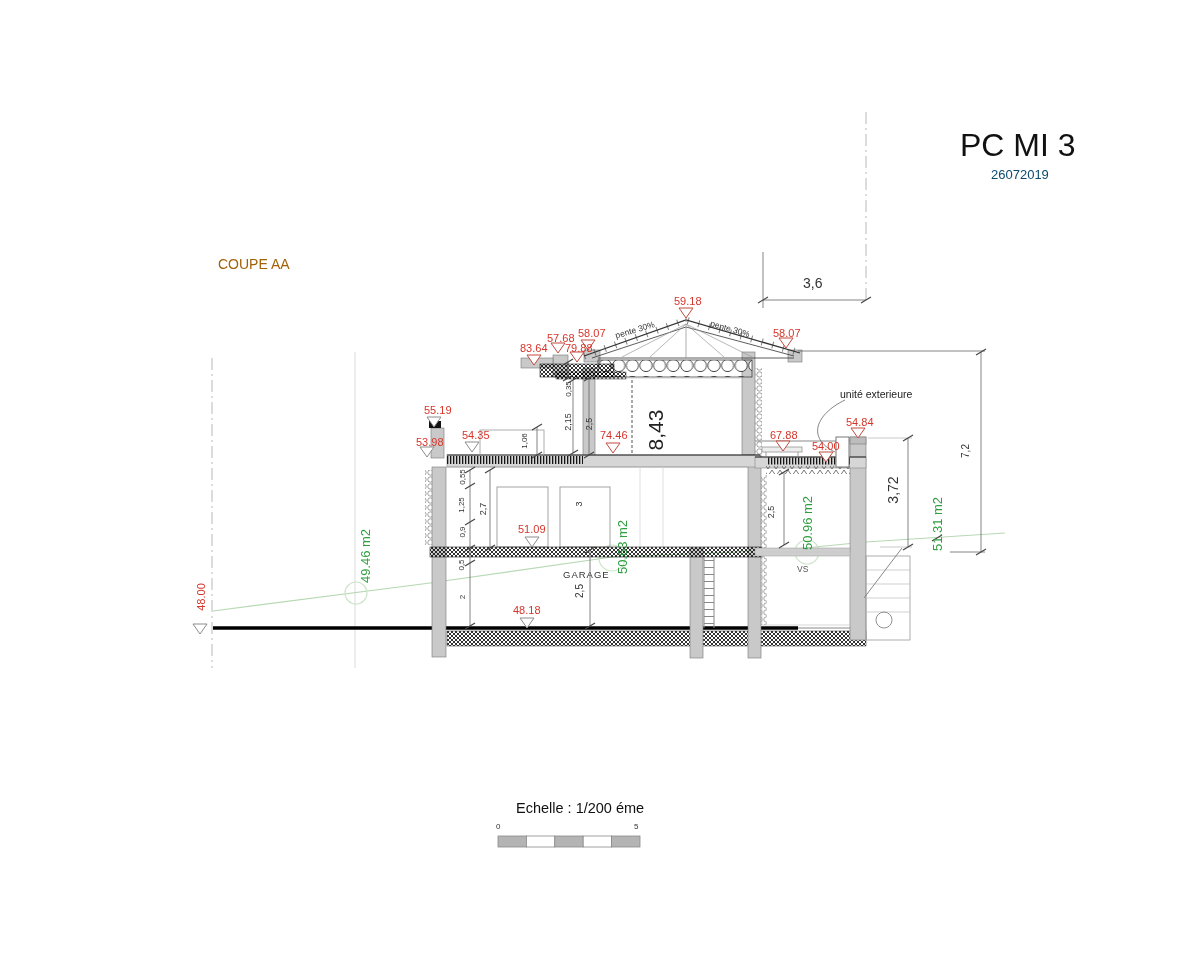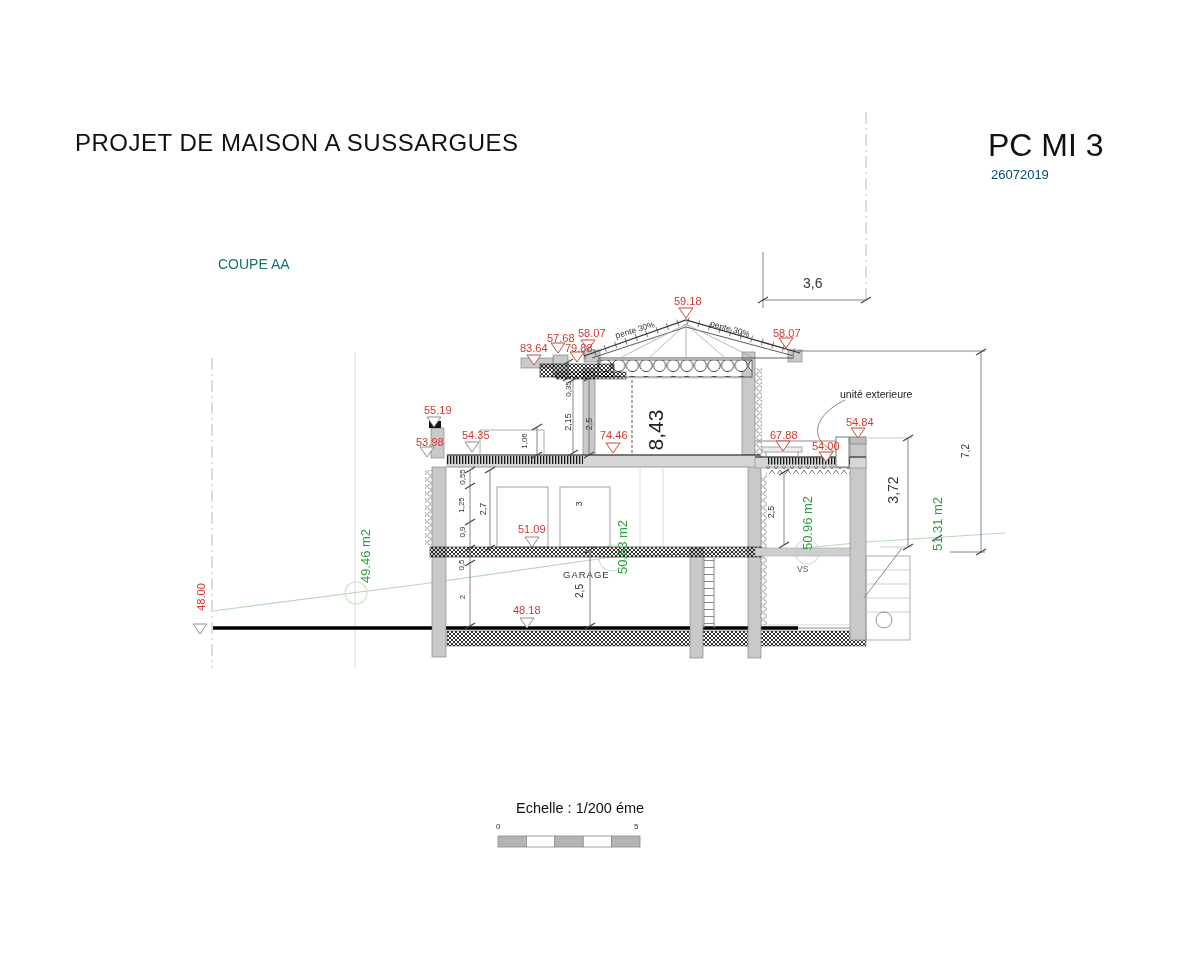--- a/index.html
+++ b/index.html
@@ -3,21 +3,21 @@
 <meta charset="utf-8">
 <style>
   html,body{margin:0;padding:0;background:#fff;}
   #sheet{position:relative;width:1200px;height:960px;background:#ffffff;overflow:hidden;
          font-family:"Liberation Sans",sans-serif;}
   #linework{position:absolute;left:0;top:0;}
   .lbl{position:absolute;white-space:nowrap;color:#333;line-height:1;}
   .title{font-size:24px;color:#111;letter-spacing:.5px;}
   .doccode{font-size:32px;color:#111;}
   .docdate{font-size:13px;color:#0c4a6e;}
-  .h2{font-size:14px;color:#0f766e;}
+  .h2{font-size:14px;color:#a16207;}
   .red{color:#d6352b;font-size:11px;}
   .grn{color:#2f9e3f;font-size:13px;}
   .dim{color:#333;font-size:13px;}
   .dims{color:#333;font-size:9px;}
   .dimxs{color:#333;font-size:8px;}
   .big{font-size:21px;color:#222;}
   .rv{transform:translate(-50%,-50%) rotate(-90deg);}
   .rsl{transform:translate(-50%,-50%) rotate(-17deg);font-size:8.5px;color:#333;}
   .rsr{transform:translate(-50%,-50%) rotate(16deg);font-size:8.5px;color:#333;}
   .sc0{font-size:8px;color:#333;}
@@ -225,22 +225,21 @@
 
     <g stroke="#8a8a8a" stroke-width="0.8">
       <rect x="498" y="836" width="28.4" height="11" fill="#b4b4b4"></rect>
       <rect x="526.4" y="836" width="28.4" height="11" fill="#ffffff"></rect>
       <rect x="554.8" y="836" width="28.4" height="11" fill="#b4b4b4"></rect>
       <rect x="583.2" y="836" width="28.4" height="11" fill="#ffffff"></rect>
       <rect x="611.6" y="836" width="28.4" height="11" fill="#b4b4b4"></rect>
     </g>
   </svg>
 
-  <div class="lbl title" style="left:75px;top:131px">PROJET DE MAISON A SUSSARGUES</div>
-  <div class="lbl doccode" style="left:988px;top:129px">PC MI 3</div>
+  <div class="lbl doccode" style="left:960px;top:129px">PC MI 3</div>
   <div class="lbl docdate" style="left:991px;top:168px">26072019</div>
   <div class="lbl h2" style="left:218px;top:257px">COUPE AA</div>
 
   <div class="lbl red" style="left:674px;top:296px">59.18</div>
   <div class="lbl red" style="left:578px;top:328px">58.07</div>
   <div class="lbl red" style="left:773px;top:328px">58.07</div>
   <div class="lbl red" style="left:547px;top:333px">57.68</div>
   <div class="lbl red" style="left:565px;top:343px">79.88</div>
   <div class="lbl red" style="left:520px;top:343px">83.64</div>
   <div class="lbl red" style="left:424px;top:405px">55.19</div>

